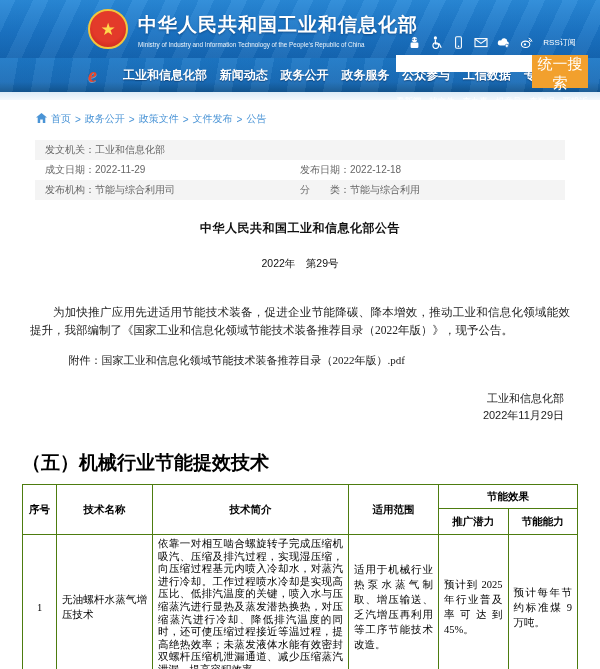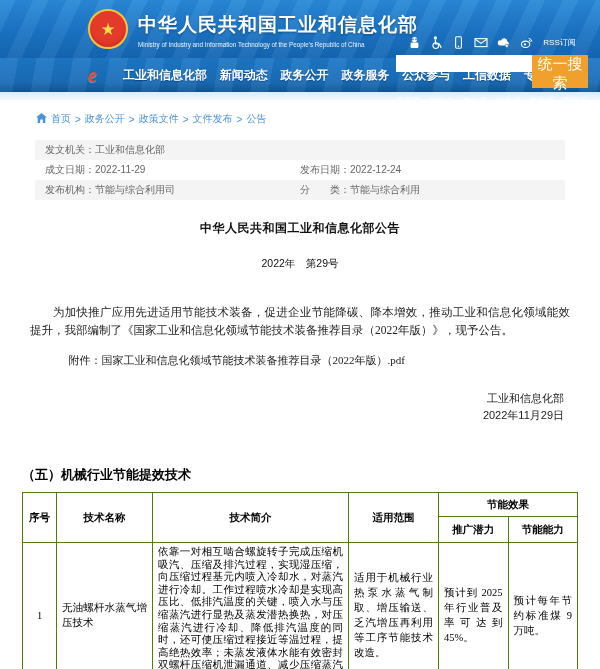--- a/index.html
+++ b/index.html
@@ -65,23 +65,23 @@
     letter-spacing:.5px; }
   .doc-issue { text-align:center; font-size:10.5px; margin-top:20px; }
   .doc-para { font-family:"Liberation Serif","DejaVu Serif",serif; font-size:11.5px;
     line-height:18px; margin-top:32px; text-indent:2em; text-align:justify; color:#222; }
   .doc-attach { font-family:"Liberation Serif","DejaVu Serif",serif; font-size:11px;
     margin:14px 0 0 3.5em; color:#222; text-decoration:none; display:inline-block; }
   .doc-sign { text-align:right; font-size:11px; margin-top:22px; padding-right:6px;
     line-height:17px; color:#222; }
 
   
-  .section-heading { width:556px; margin:42px auto 0 auto;
+  .section-heading { width:556px; margin:26px auto 0 auto;
     font-family:Liberation Mono, monospace;
-    font-size:13px; font-weight:bold; color:#000; }
+    font-size:19px; font-weight:bold; color:#000; }
   table.cat { width:556px; margin:8px auto 0 auto; border-collapse:collapse;
     font-family:"Liberation Serif","DejaVu Serif",serif; table-layout:fixed; }
   table.cat th, table.cat td { border:1px solid #4d7c0f; padding:3px 5px; font-size:10.5px;
     color:#000; vertical-align:middle; }
   table.cat th { font-weight:bold; text-align:center; }
   td.c-no { text-align:center; width:34px; }
   td.c-name { width:96px; text-align:justify; text-justify:inter-character; line-height:15px; }
   td.c-intro { width:196px; text-align:justify; text-justify:inter-character; line-height:12.6px; }
   td.c-scope { width:90px; text-align:justify; text-justify:inter-character; line-height:15px; }
   td.c-pot { width:76px; text-align:justify; text-justify:inter-character; line-height:15px; }
@@ -191,21 +191,21 @@
     <span class="meta-label">发文机关：</span>
     <span class="meta-value">工业和信息化部</span>
   </div>
   <div class="meta-row">
     <span class="meta-pair half">
       <span class="meta-label">成文日期：</span>
       <span class="meta-value">2022-11-29</span>
     </span>
     <span class="meta-pair half">
       <span class="meta-label">发布日期：</span>
-      <span class="meta-value">2022-12-24</span>
+      <span class="meta-value">2022-12-18</span>
     </span>
   </div>
   <div class="meta-row">
     <span class="meta-pair half">
       <span class="meta-label">发布机构：</span>
       <span class="meta-value">节能与综合利用司</span>
     </span>
     <span class="meta-pair half">
       <span class="meta-label">分　　类：</span>
       <span class="meta-value">节能与综合利用</span>

